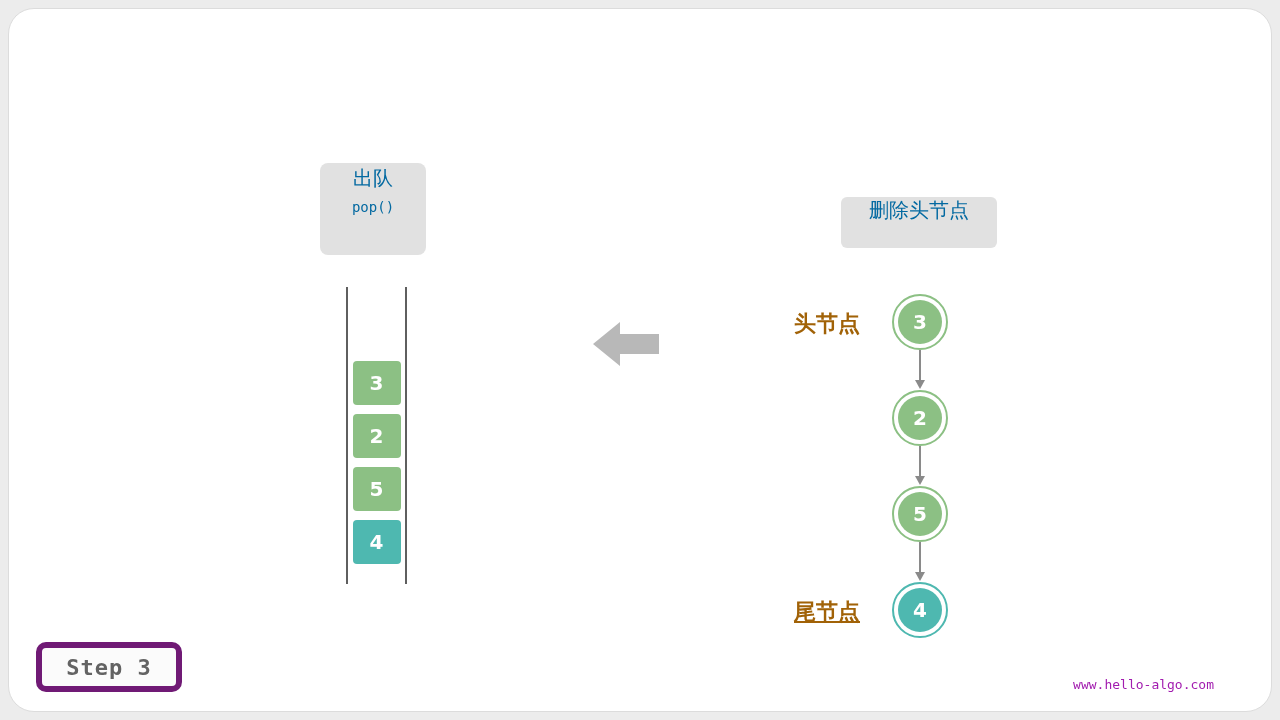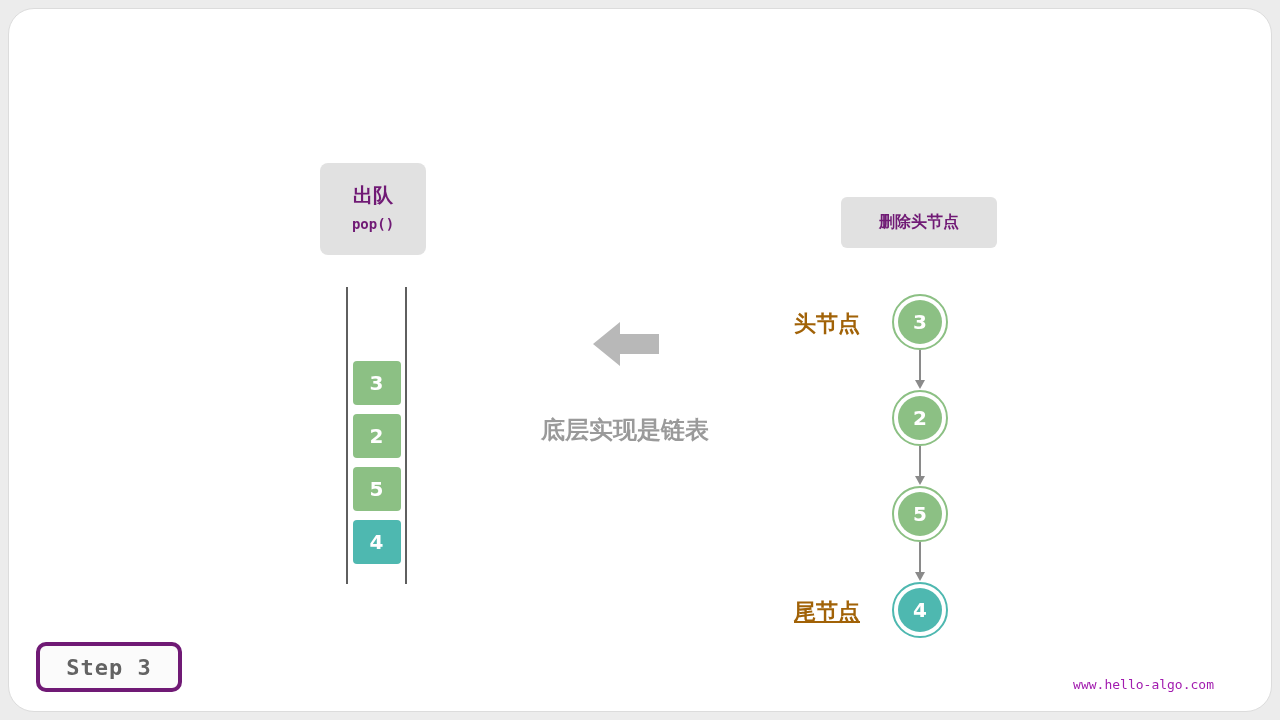--- a/index.html
+++ b/index.html
@@ -18,28 +18,26 @@
     border-radius: 26px;
   }
   
   .gray-label {
     position: absolute;
     background: #e1e1e1;
     border-radius: 8px;
     display: flex;
     flex-direction: column;
     align-items: center;
-    justify-content: center;
-    color: #701a75;
-    font-weight: bold;
+    color: #0369a1;
   }
   .op-label { left: 320px; top: 163px; width: 106px; height: 92px; }
   .op-label .l1 { font-size: 20px; line-height: 30px; }
   .op-label .l2 { font-family: "DejaVu Sans Mono", monospace; font-size: 14px; line-height: 28px; }
-  .action-label { left: 841px; top: 197px; width: 156px; height: 51px; font-size: 16px; border-radius: 6px; }
+  .action-label { left: 841px; top: 197px; width: 156px; height: 51px; font-size: 20px; border-radius: 6px; }
 
   
   .queue-container {
     position: absolute;
     left: 346px; top: 287px;
     width: 61px; height: 297px;
     border-left: 2px solid #5f5f5f;
     border-right: 2px solid #5f5f5f;
   }
   .queue-cells {
@@ -133,21 +131,21 @@
   }
   .head-label { top: 309px; }
   .tail-label { top: 597px; text-decoration: underline; }
 
   
   .step-badge {
     position: absolute;
     left: 36px; top: 642px;
     width: 146px; height: 50px;
     background: #fbfbfb;
-    border: 4px solid #701a75;
+    border: 6px solid #701a75;
     border-radius: 10px;
     display: flex;
     align-items: center;
     justify-content: center;
     font-family: "DejaVu Sans Mono", monospace;
     font-weight: bold;
     font-size: 22px;
     letter-spacing: 1px;
     color: #636363;
   }
@@ -177,21 +175,20 @@
     <div class="queue-cell" style="--c: #8cc084;">5</div>
     <div class="queue-cell" style="--c: #4eb8b0;">4</div>
   </div>
 </div>
 
 <svg class="big-arrow" viewBox="0 0 66 48">
   <polygon points="0,24 27,2 27,14 66,14 66,34 27,34 27,46" fill="#b8b8b8"></polygon>
 </svg>
 
 <div class="annotation">
-  <div>底层实现是链表</div>
 </div>
 
 <div class="gray-label action-label">删除头节点</div>
 
 <div class="node-side-label head-label">头节点</div>
 <div class="node-side-label tail-label">尾节点</div>
 
 <div class="linked-list">
   <div class="list-node" style="--c: #8cc084;">
     <span class="inner">3</span>

